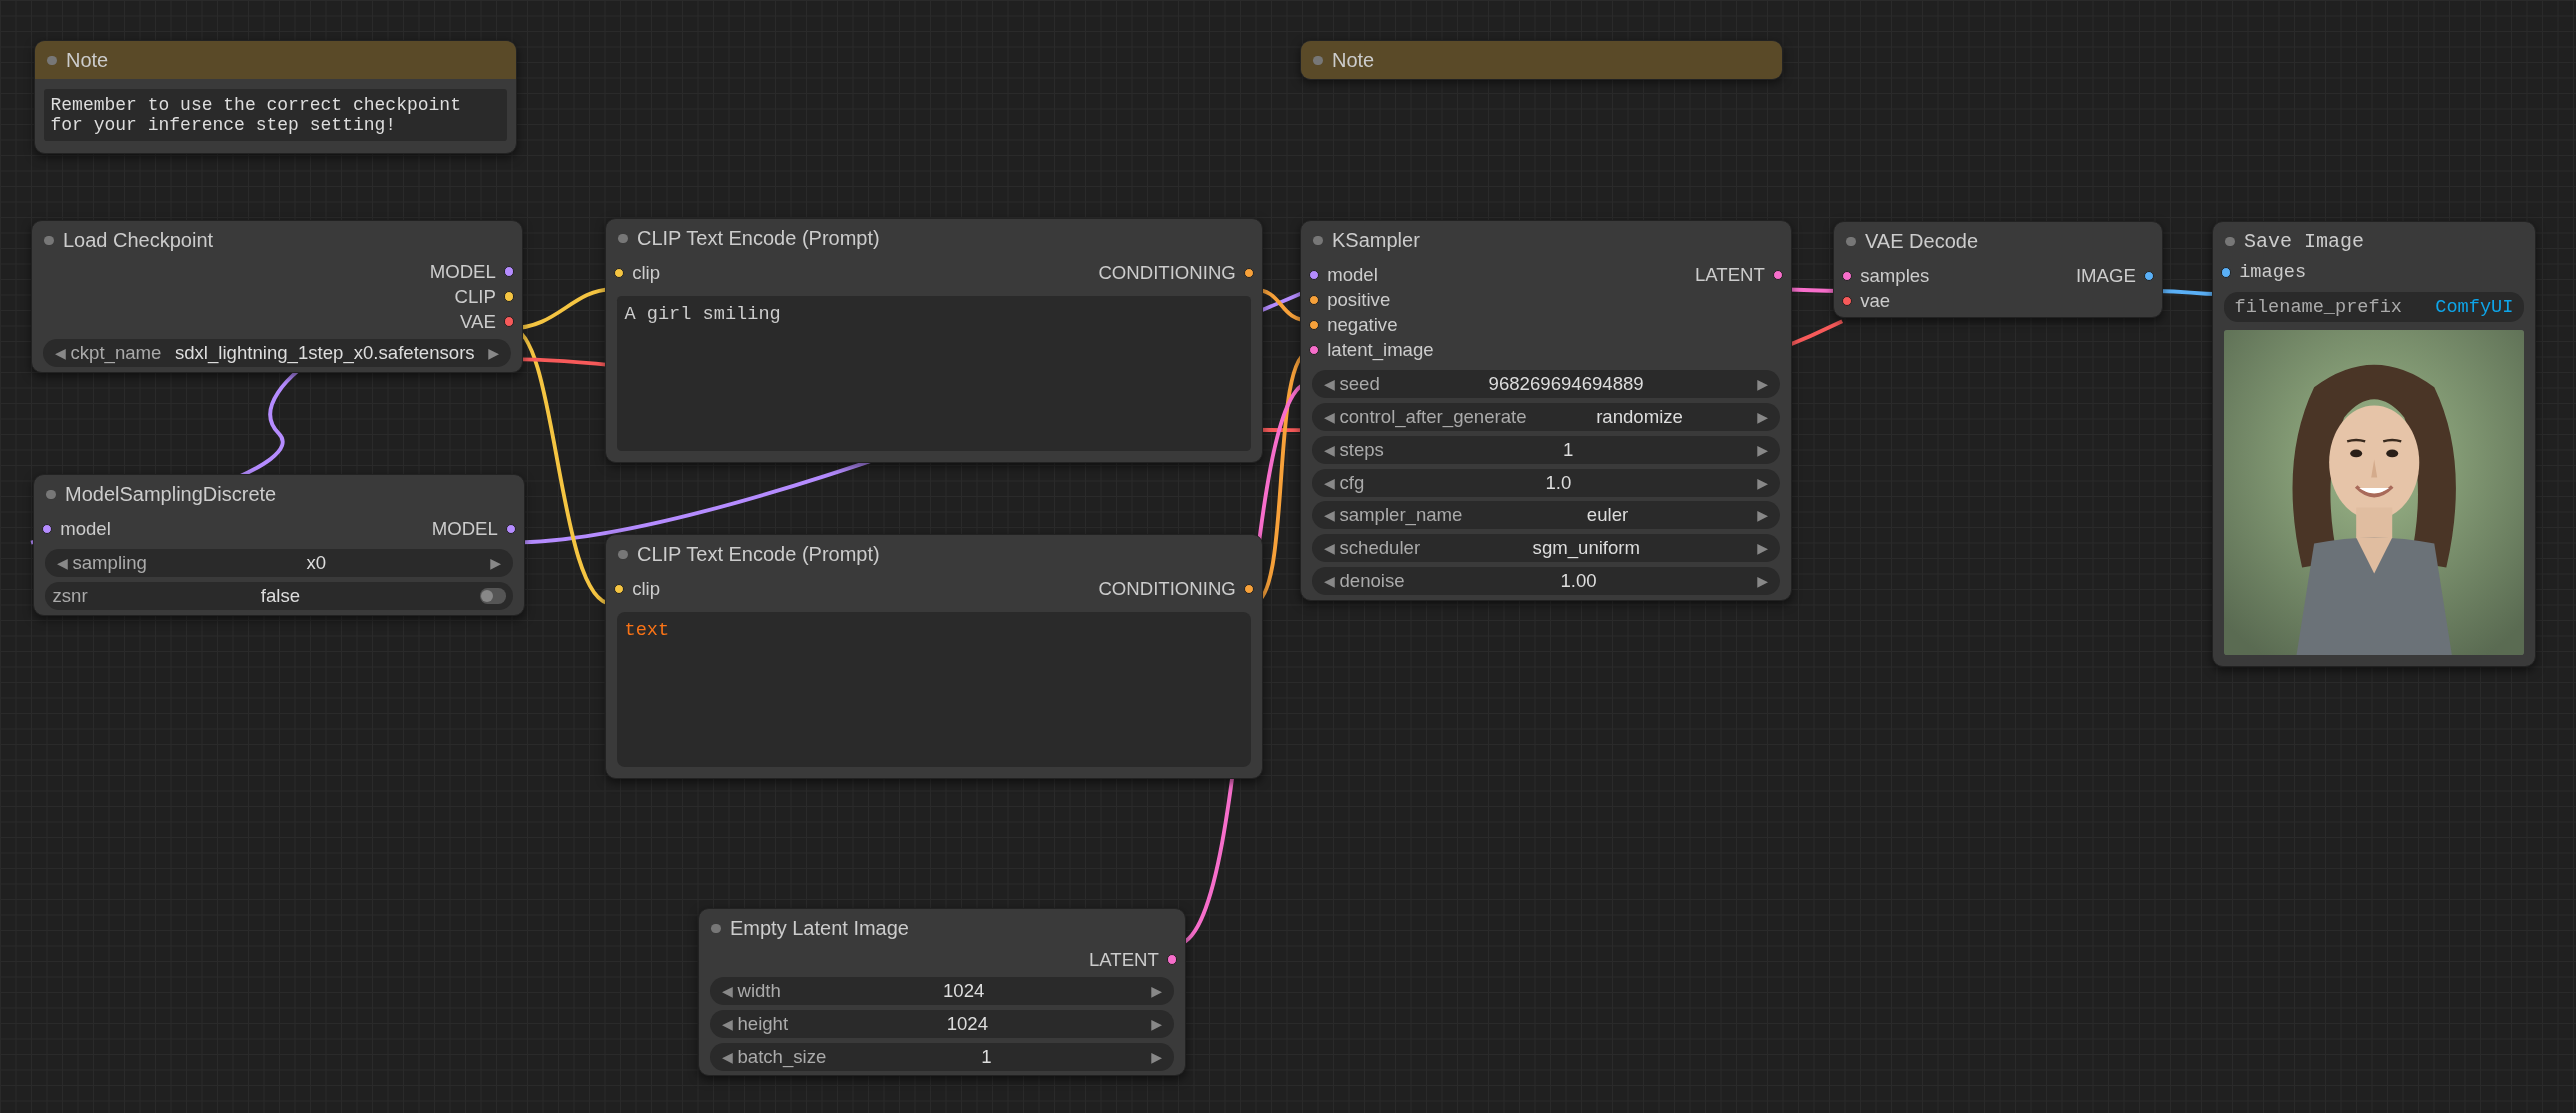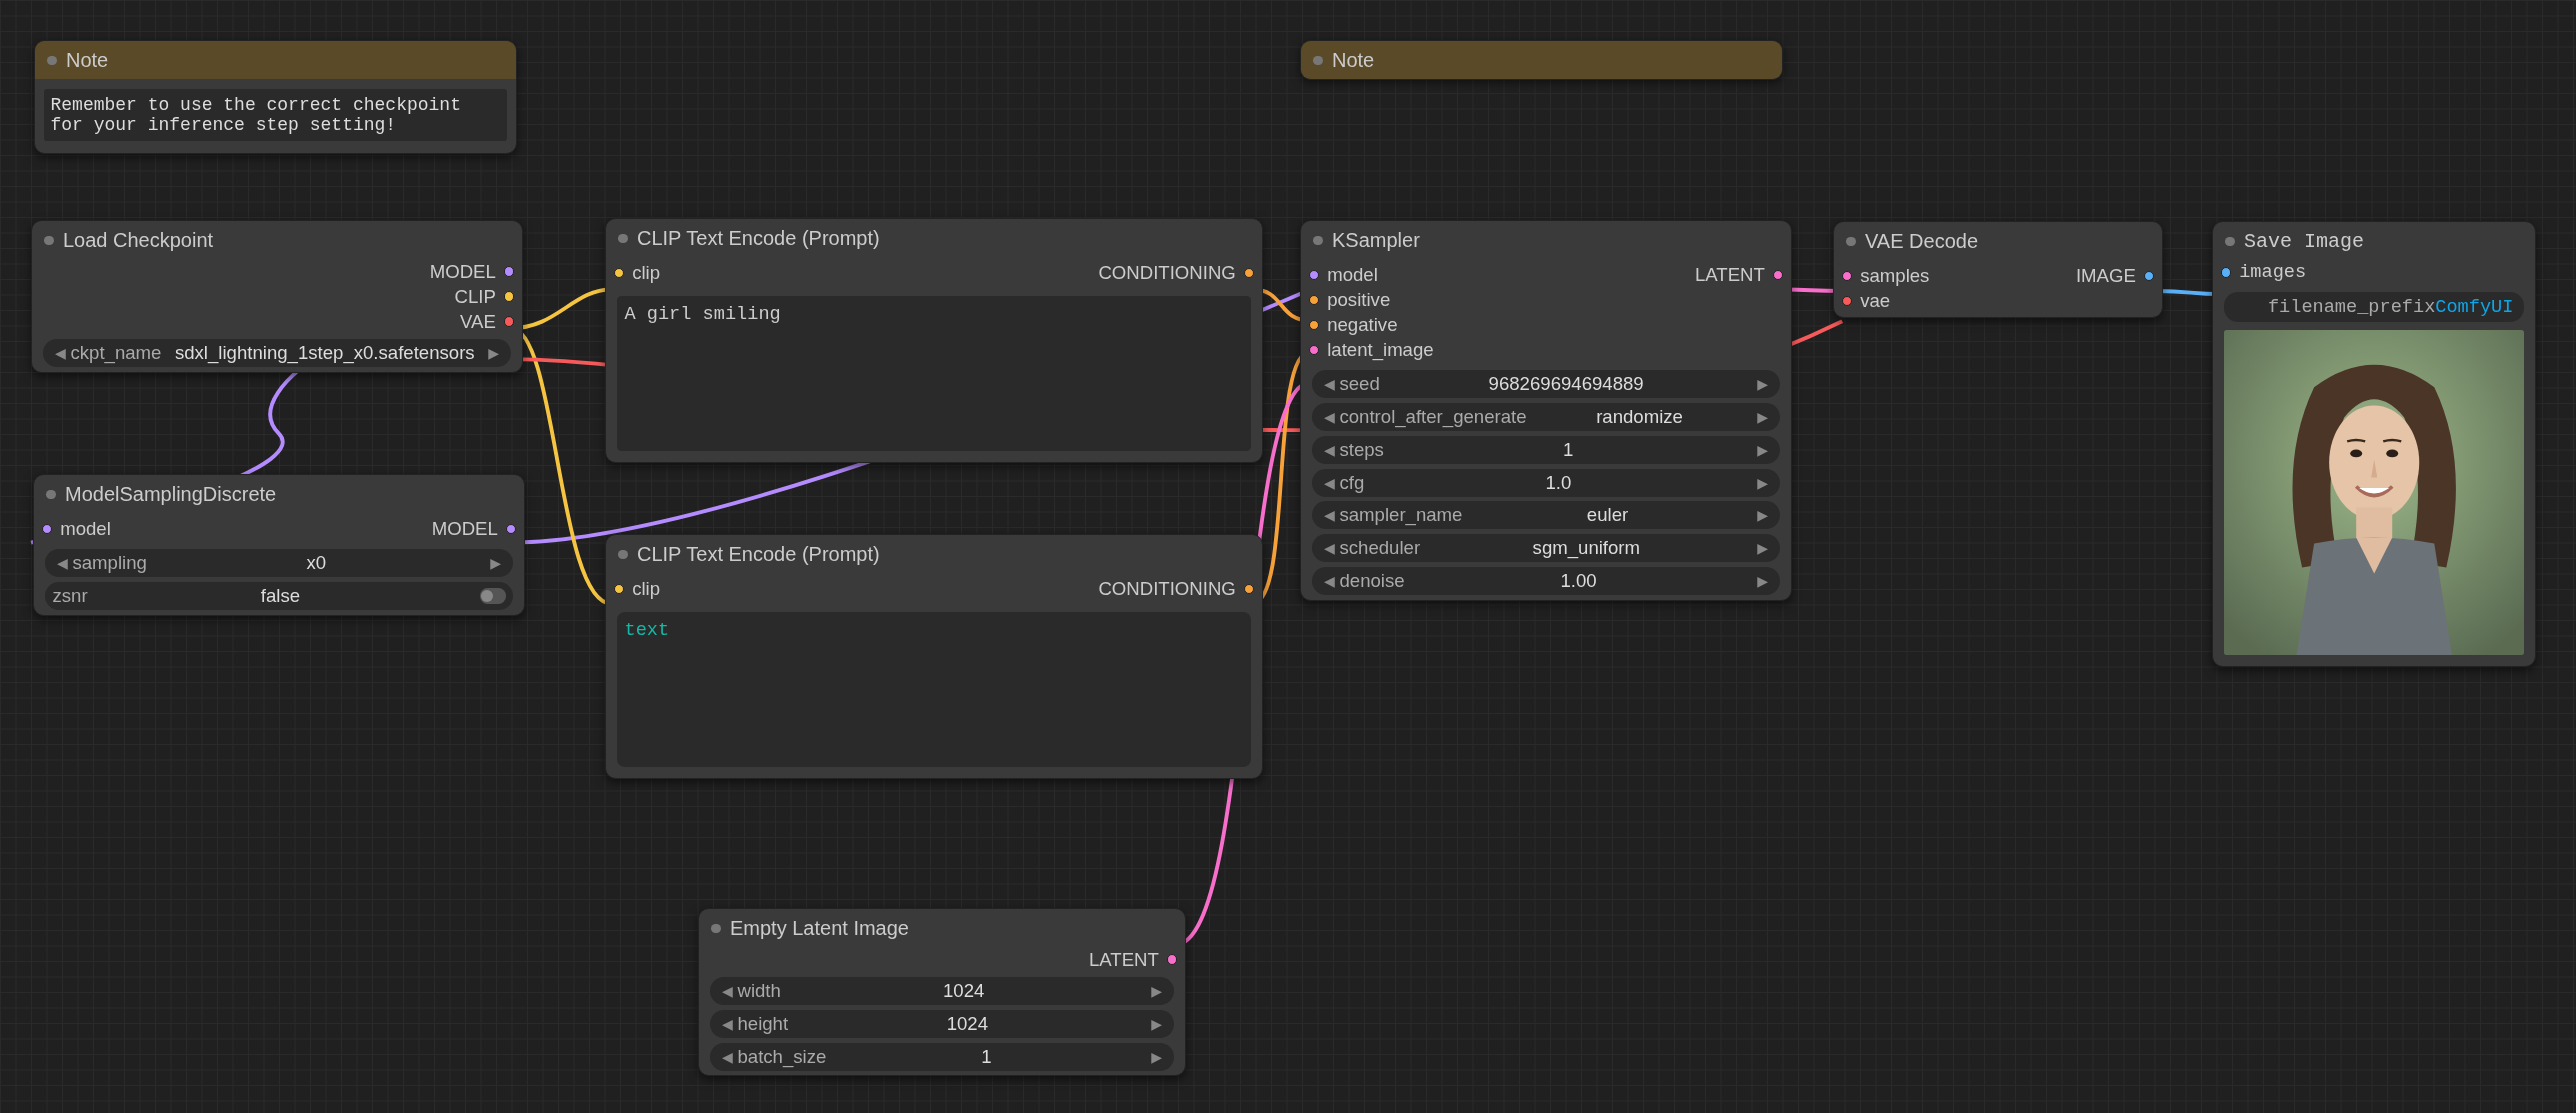--- a/index.html
+++ b/index.html
@@ -115,21 +115,21 @@
     margin: 7.7px 10.8px 10.8px 10.8px;
     background: #2a2a2a;
     border-radius: 4.6px;
     padding: 7.7px;
     font-family: "Courier New", monospace;
     font-size: 18.6px;
     color: #ccc;
     height: 155px;
     overflow: hidden;
   }
-  .textarea.placeholder { color: #14b8a6; border-radius: 8px; }
+  .textarea.placeholder { color: #f97316; border-radius: 8px; }
   .io-split {
     display: flex;
     padding: 3.1px 7.7px;
   }
   .io-split .col { flex: 1; }
   .io-split .col.right { text-align: right; }
   .io-split .prow {
     display: flex;
     align-items: center;
     font-size: 18.6px;
@@ -139,21 +139,21 @@
   .io-split .col.left .prow .port { margin-right: 7.7px; }
   .io-split .col.right .prow .port { margin-left: 7.7px; }
   .prefix-widget {
     margin: 7.7px 10.8px;
     background: #2a2a2a;
     border-radius: 14px;
     display: flex;
     align-items: center;
     padding: 4.6px 10.8px;
     font-size: 18.6px;
-    justify-content: flex-end;
+    justify-content: space-between;
   }
   .image-preview {
     margin: 0 10.8px 10.8px 10.8px;
     background: #555;
     border-radius: 3.1px;
     overflow: hidden;
   }
   .image-preview svg { display: block; width: 100%; height: 100%; }
 </style>
 </head>

